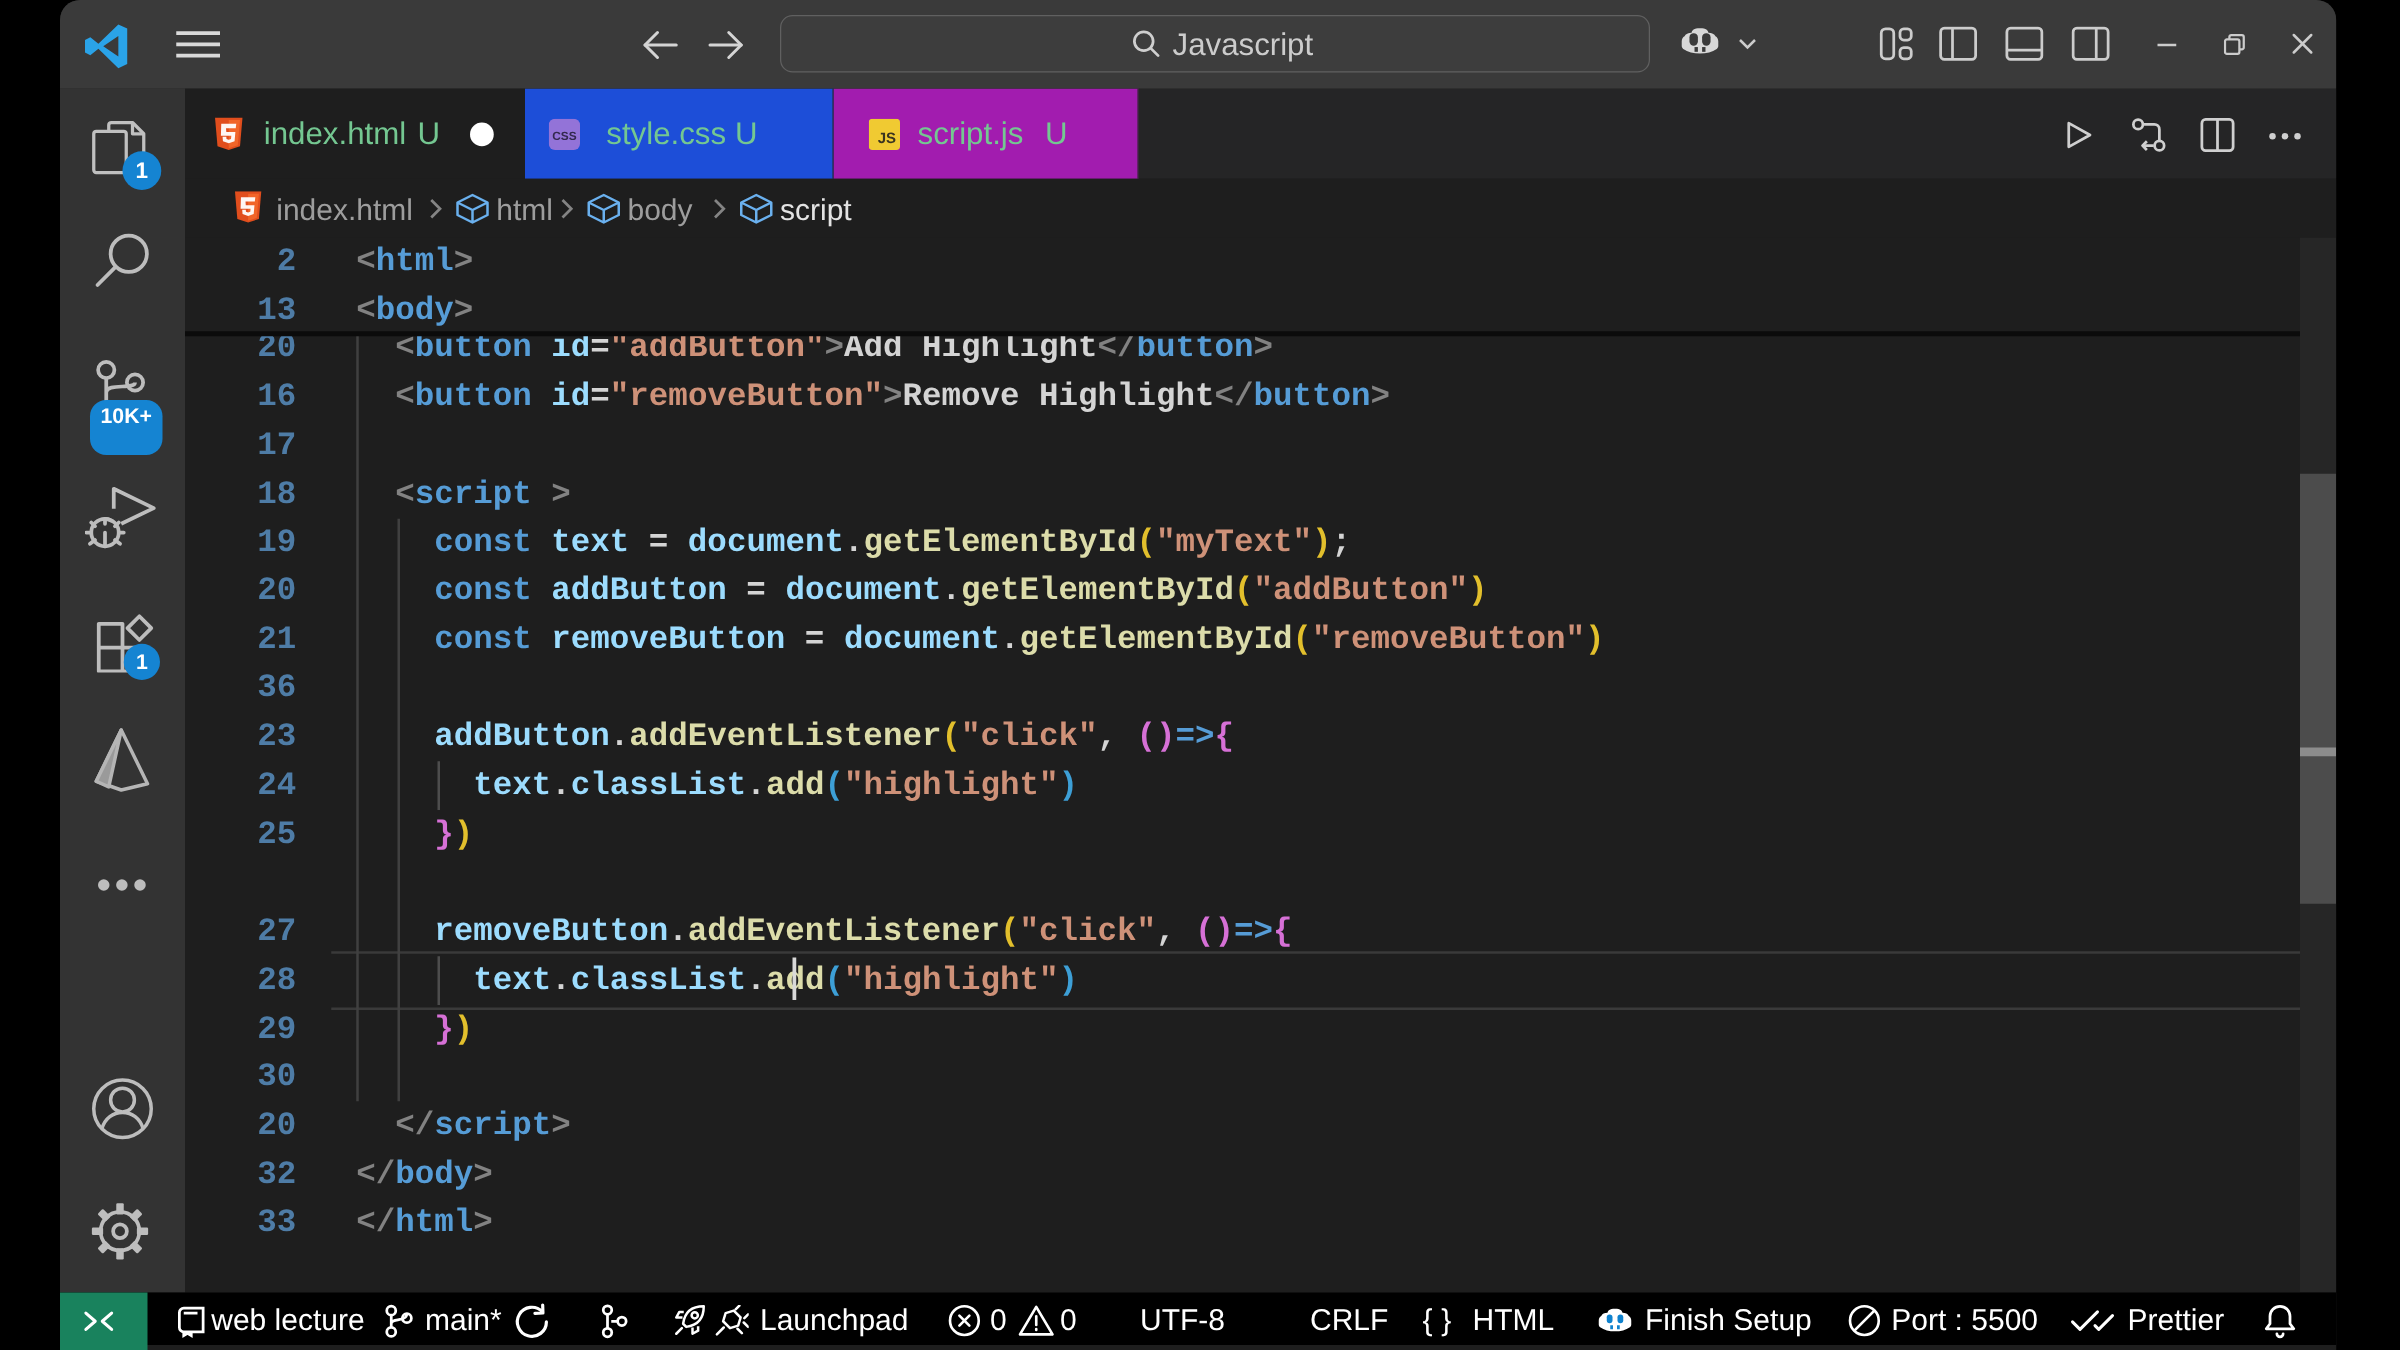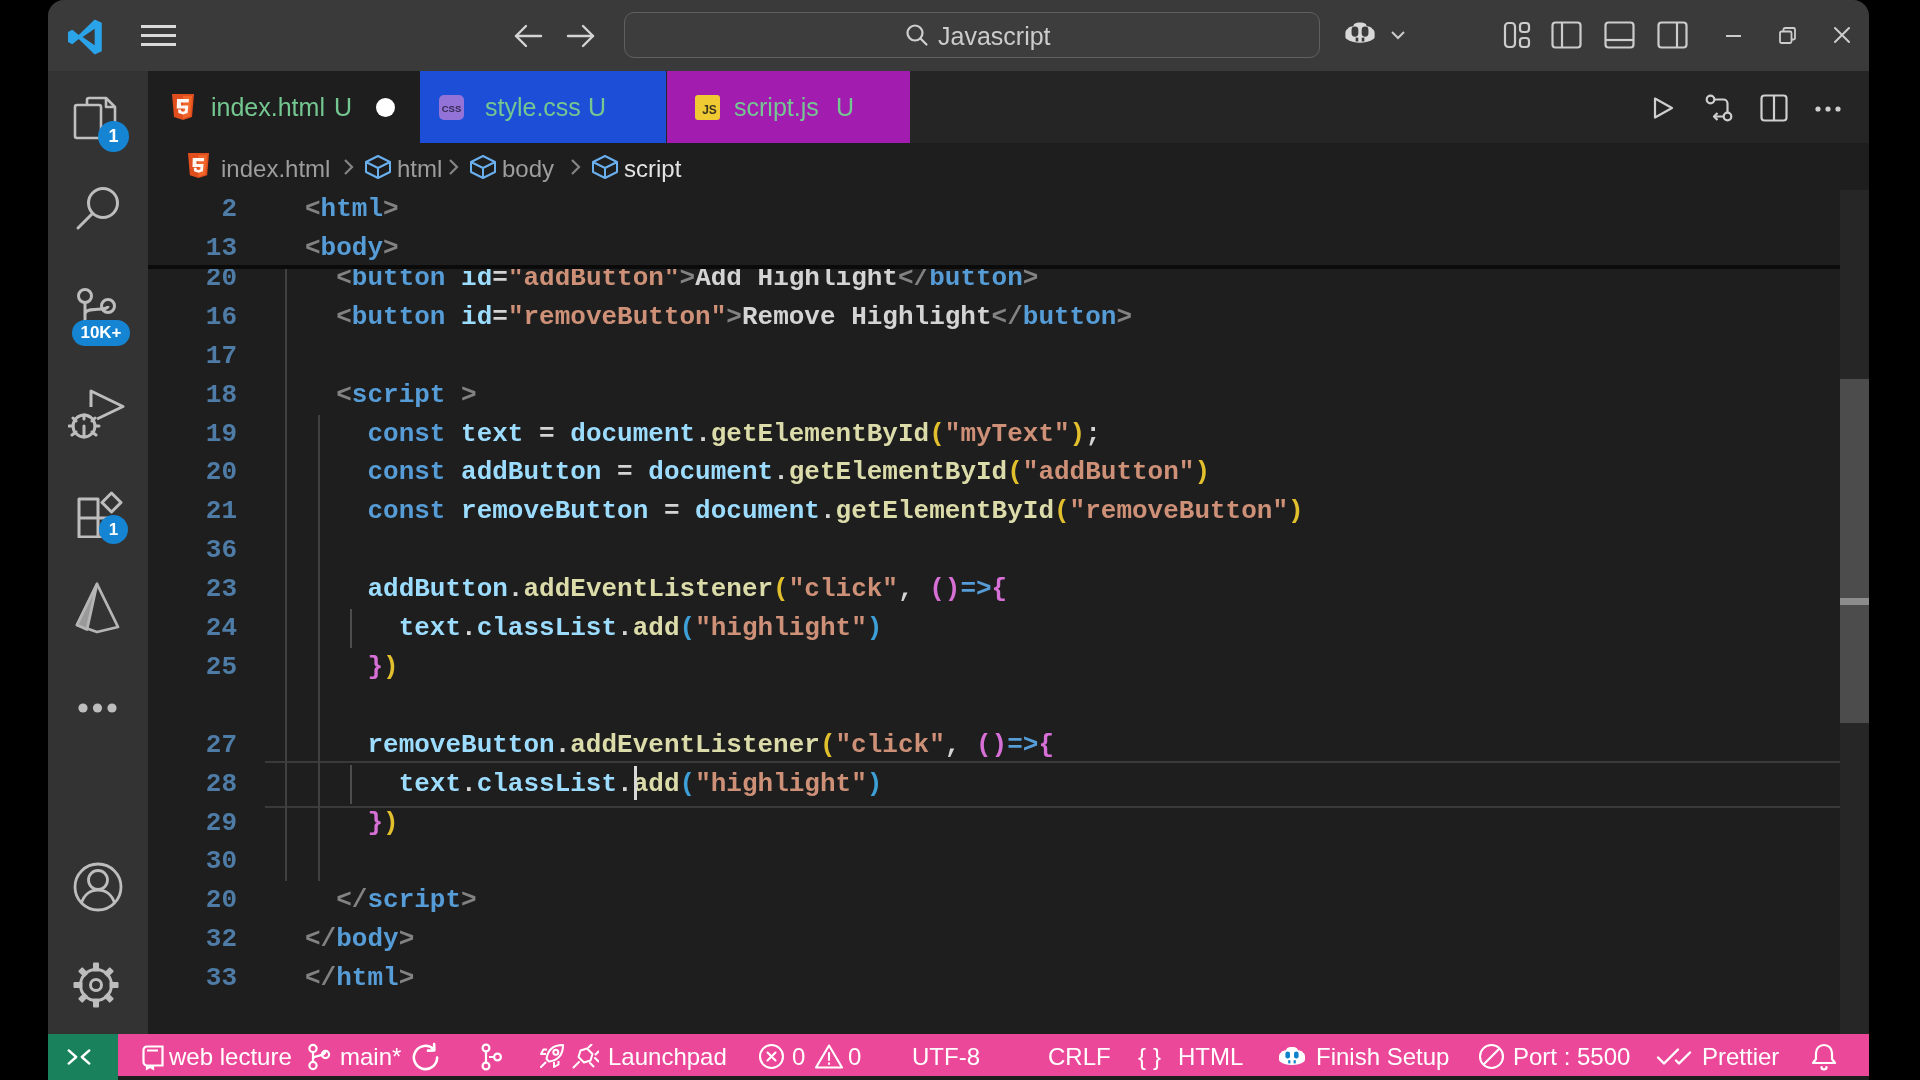--- a/index.html
+++ b/index.html
@@ -4,24 +4,24 @@
 <style>
 *{margin:0;padding:0;box-sizing:border-box}
 html,body{width:1920px;height:1080px;background:#000;overflow:hidden;font-family:"Liberation Sans",sans-serif}
 #win{position:absolute;left:48px;top:0;width:1821px;height:1080px;background:#1e1e1e;border-radius:16px 16px 0 0;overflow:hidden}
 .a{position:absolute}
 #title{left:0;top:0;width:1821px;height:71px;background:#3a3a3a}
 #abar{left:0;top:71px;width:100px;height:963px;background:#333333}
 #tabs{left:100px;top:71px;width:1721px;height:72px;background:#252526}
 #bc{left:100px;top:143px;width:1721px;height:47px;background:#1e1e1e}
 #codearea{left:100px;top:190px;width:1721px;height:844px;background:#1e1e1e;overflow:hidden}
-#status{left:0;top:1034px;width:1821px;height:42px;background:#ec4899;color:#fff;font-size:24px}
+#status{left:0;top:1034px;width:1821px;height:42px;background:#000000;color:#fff;font-size:24px}
 .cl{position:absolute;left:0;width:1721px;height:39px;line-height:39px;font-family:"Liberation Mono",monospace;font-size:26px;font-weight:bold;white-space:pre;color:#d4d4d4}
 .ln{display:inline-block;width:89px;text-align:right;color:#4e7ca6}
-.cd{margin-left:68px}
+.cd{margin-left:48px}
 .g{color:#828282}.b{color:#569cd6}.lb{color:#9cdcfe}.s{color:#ce9178}.w{color:#d4d4d4}.y{color:#dcdcaa}.au{color:#e2bf2c}.or{color:#d670d6}.bl{color:#3d9fd6}
 .tab{position:absolute;top:0;height:72px}
 .tabtxt{font-size:25px;color:#74c791}
 svg{display:block}
 .guide{position:absolute;width:2px;background:#404040}
 .st{position:absolute;top:0;height:46px;display:flex;align-items:center;gap:9px;white-space:nowrap}
 </style>
 </head>
 <body>
 <div id="win">
@@ -93,21 +93,21 @@
     <div class="a" style="left:50px;top:50px;width:31px;height:31px;border-radius:50%;background:#1584d2;color:#fff;font-size:18px;font-weight:bold;text-align:center;line-height:31px">1</div>
     <svg class="a" style="left:26px;top:113px" width="48" height="48" viewBox="0 0 48 48" fill="none" stroke="#bdbdbd" stroke-width="3">
       <circle cx="29" cy="19" r="14.5"></circle>
         <path d="M18.5 29.5 4 44" stroke-linecap="round"></path>
     </svg>
     <svg class="a" style="left:26px;top:217px" width="48" height="42" viewBox="0 0 48 42" fill="none" stroke="#bdbdbd" stroke-width="3">
       <circle cx="11" cy="8" r="6.5"></circle>
         <circle cx="34" cy="18" r="6.5"></circle>
       <path d="M11 14.5V34M11 26c0-8 23-2 23-8"></path>
     </svg>
-    <div class="a" style="left:24px;top:249px;width:58px;height:26px;border-radius:13px;background:#1584d2;color:#fff;font-size:17px;font-weight:bold;text-align:center;line-height:26px">10K+</div>
+    <div class="a" style="left:24px;top:249px;width:58px;height:44px;border-radius:13px;background:#1584d2;color:#fff;font-size:17px;font-weight:bold;text-align:center;line-height:26px">10K+</div>
     <svg class="a" style="left:20px;top:314px" width="58" height="60" viewBox="0 0 58 60" fill="none" stroke="#bdbdbd" stroke-width="3">
       <path d="M23 22V6l32 15.5L29 34" stroke-linejoin="round"></path>
       <circle cx="16" cy="41" r="11"></circle>
       <path d="M16 34v-4M8 36l-3-3M24 36l3-3M5 41H1M27 41h4M8 47l-4 3M24 47l4 3M16 30c3 0 5 1.5 5 1.5M16 41v11" stroke-linecap="round"></path>
     </svg>
     <svg class="a" style="left:26px;top:415px" width="52" height="52" viewBox="0 0 52 52" fill="none" stroke="#bdbdbd" stroke-width="3" stroke-linejoin="round">
       <path d="M5 13h19v19H5zM5 32h19v19H5zM24 32h19v19H24z"></path>
       <path d="m37.5 7 9.5 9.5L37.5 26 28 16.5z"></path>
     </svg>
     <div class="a" style="left:51px;top:444px;width:29px;height:29px;border-radius:50%;background:#1584d2;color:#fff;font-size:17px;font-weight:bold;text-align:center;line-height:29px">1</div>

